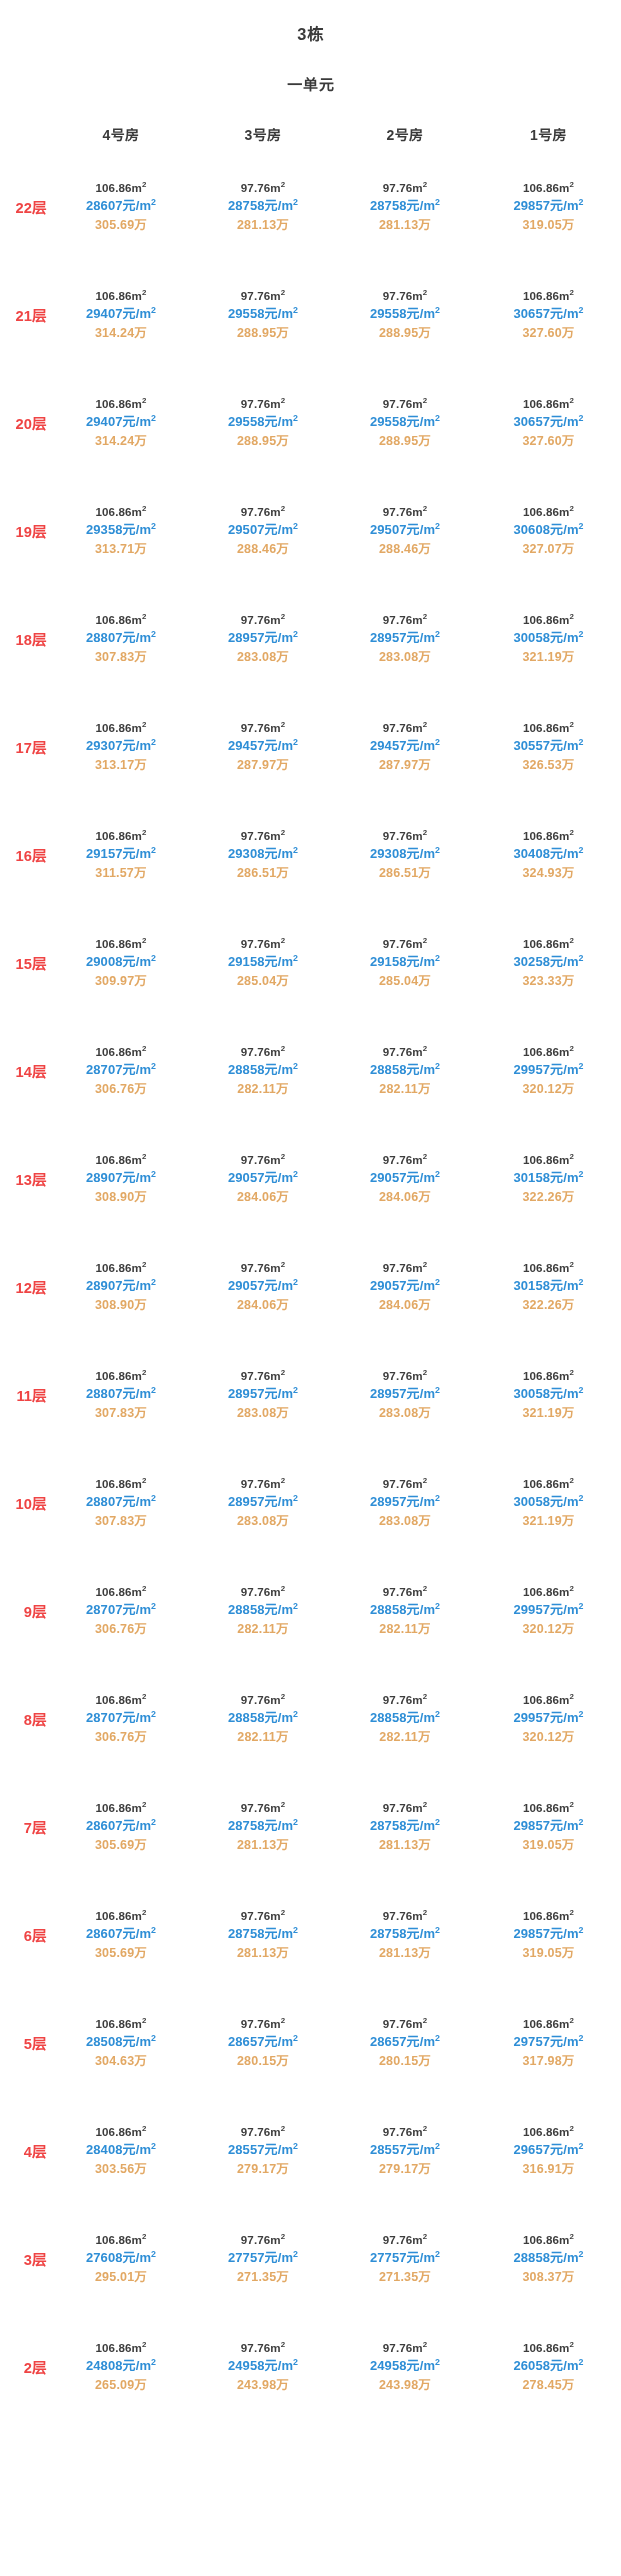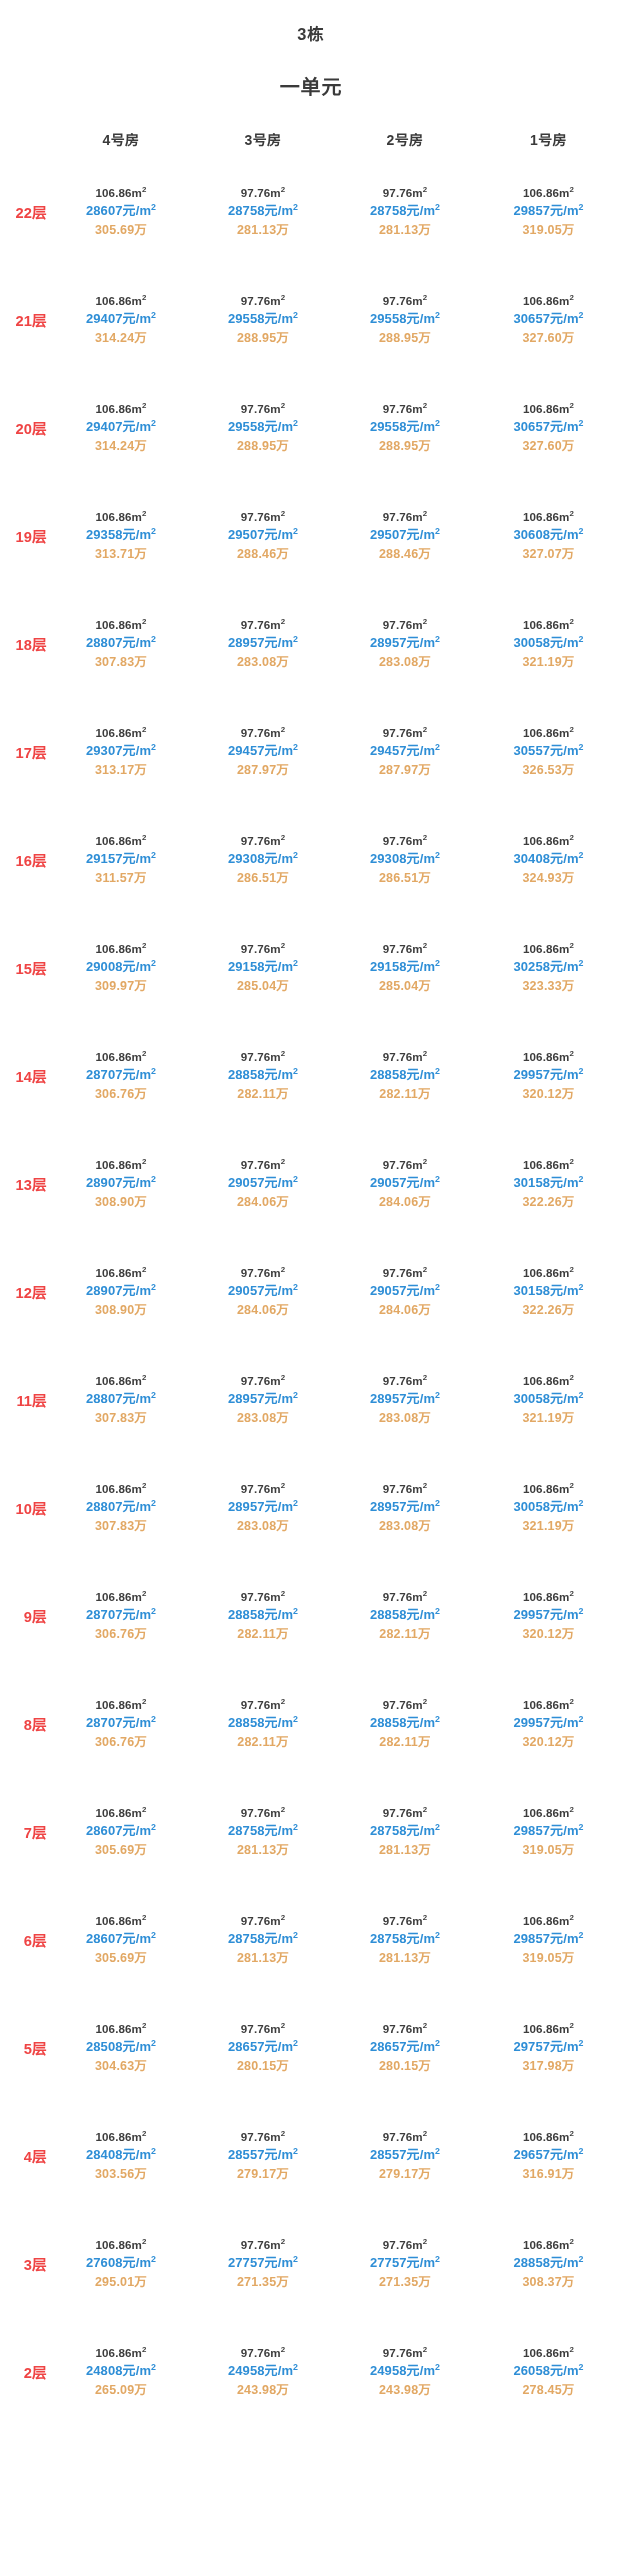--- a/index.html
+++ b/index.html
@@ -28,21 +28,21 @@
     font-size: 16.4px;
     font-weight: 700;
     color: #3a3a3a;
     letter-spacing: 0.9px;
     padding-top: 26px;
     line-height: 1;
   }
 
   .unit-title {
     text-align: center;
-    font-size: 20px;
+    font-size: 15px;
     font-weight: 700;
     color: #3a3a3a;
     letter-spacing: 0.9px;
     margin-top: 35px;
     line-height: 1;
   }
 
   
   .price-table {
     width: 540px;

